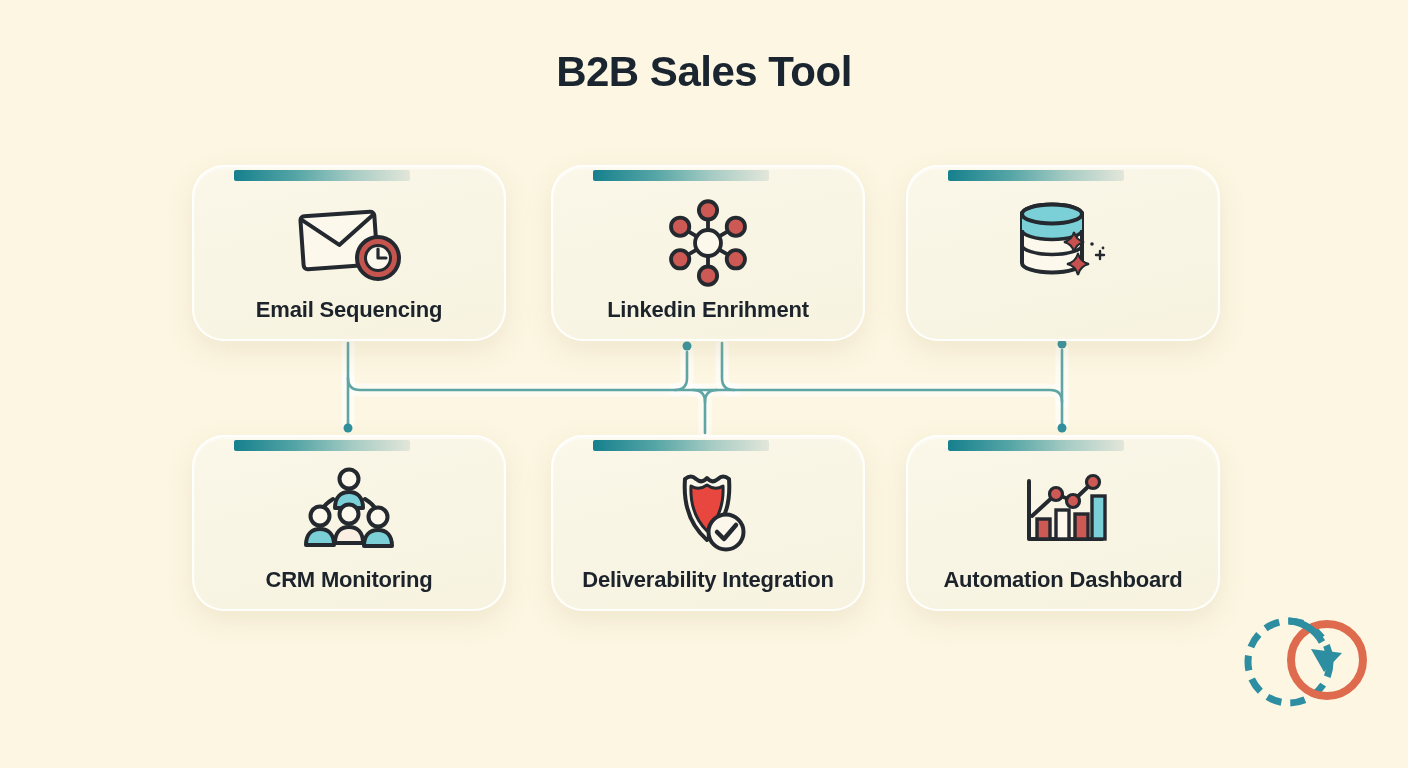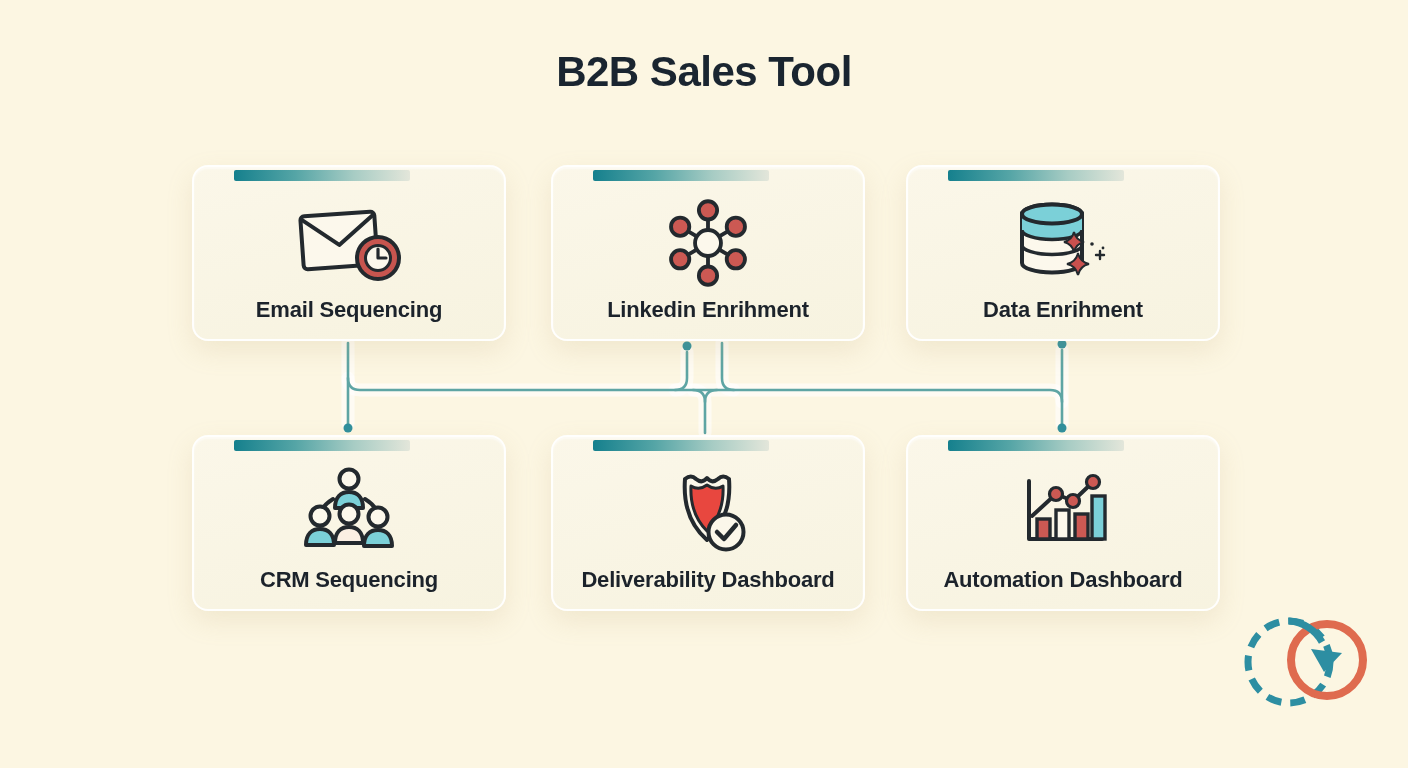--- a/index.html
+++ b/index.html
@@ -13,21 +13,21 @@
   .page-title{
     position:absolute;top:48px;left:0;width:100%;
     text-align:center;font-size:42px;font-weight:700;
     color:#1A2530;letter-spacing:-0.5px;
   }
   .connectors{position:absolute;left:0;top:0;z-index:1;}
   .card{
     position:absolute;width:310px;height:172px;z-index:2;
     background:linear-gradient(168deg,#FBF7E9 0%,#F7F3E0 100%);
     border:2px solid rgba(255,255,255,0.92);
-    border-radius:16px;
+    border-radius:32px;
     box-shadow:0 10px 26px rgba(186,166,116,0.18),inset 0 2px 2px rgba(255,255,255,0.55);
   }
   .bar{
     position:absolute;left:40px;top:3px;width:176px;height:11px;
     border-radius:2px;
     background:linear-gradient(90deg,#15808D 0%,#55A5A6 35%,#A7CCC4 68%,#E3E6DA 100%);
   }
   .icon-wrap{
     position:absolute;left:0;top:26px;width:100%;height:100px;
     display:flex;align-items:center;justify-content:center;
@@ -118,55 +118,54 @@
         <path d="M14,48 A30,9.5 0 0 0 74,48" fill="none" stroke="#23292E" stroke-width="3.4"></path>
         <g fill="#C8504E" stroke="#23292E" stroke-width="2">
           <path d="M66,35 Q68,43 76,45 Q68,47 66,55 Q64,47 56,45 Q64,43 66,35 Z"></path>
           <path d="M70,56 Q72,65 81,67 Q72,69 70,78 Q68,69 59,67 Q68,65 70,56 Z"></path>
         </g>
         <path d="M92,62 l0,-8 M88,58 l8,0" stroke="#23292E" stroke-width="2.4" stroke-linecap="round"></path>
         <circle cx="84" cy="47" r="1.8" fill="#23292E"></circle>
         <circle cx="95" cy="51" r="1.4" fill="#23292E"></circle>
       </svg>
     </div>
-    <div class="label">Data Enrihment</div>
   </div>
 
   <div class="card" style="left:192px;top:435px">
     <div class="bar"></div>
     <div class="icon-wrap">
       <svg width="112" height="94" viewBox="0 0 112 94">
         <g stroke="#23292E" stroke-width="4">
           <path d="M24,58 A33,33 0 0 1 40,33" fill="none" stroke-linecap="round"></path>
           <path d="M72,33 A33,33 0 0 1 88,58" fill="none" stroke-linecap="round"></path>
           <circle cx="56" cy="13" r="9.5" fill="#FCF8EC"></circle>
           <path d="M42,42 C42,31 48,26 56,26 C64,26 70,31 70,42 Z" fill="#7BD0D8" stroke-linejoin="round"></path>
           <circle cx="27" cy="50" r="9.5" fill="#FCF8EC"></circle>
           <path d="M13,79 C13,68 19,63 27,63 C35,63 41,68 41,79 Z" fill="#7BD0D8" stroke-linejoin="round"></path>
           <circle cx="85" cy="51" r="9.5" fill="#FCF8EC"></circle>
           <path d="M71,80 C71,69 77,64 85,64 C93,64 99,69 99,80 Z" fill="#7BD0D8" stroke-linejoin="round"></path>
           <circle cx="56" cy="48" r="9.5" fill="#FCF8EC"></circle>
           <path d="M42,77 C42,66 48,61 56,61 C64,61 70,66 70,77 Z" fill="#FBEFE3" stroke-linejoin="round"></path>
         </g>
       </svg>
     </div>
-    <div class="label">CRM Sequencing</div>
+    <div class="label">CRM Monitoring</div>
   </div>
 
   <div class="card" style="left:551px;top:435px">
     <div class="bar"></div>
     <div class="icon-wrap">
       <svg width="102" height="96" viewBox="0 0 102 96">
         <path d="M28,14 Q34,9 39,14 Q45,19 50,13 Q55,19 61,14 Q66,9 72,14 C74,41 66,61 50,75 C34,61 26,41 28,14 Z" fill="#FBF7EA" stroke="#23292E" stroke-width="4" stroke-linejoin="round"></path>
         <path d="M34,21 Q42,26 50,20 Q58,26 66,21 C67,41 61,55 50,66 C39,55 33,41 34,21 Z" fill="#E8473F" stroke="#23292E" stroke-width="3" stroke-linejoin="round"></path>
         <circle cx="69" cy="67" r="17.5" fill="#FBF7EA" stroke="#23292E" stroke-width="4"></circle>
         <path d="M60,67 L67,74 L79,60" fill="none" stroke="#23292E" stroke-width="4.5" stroke-linecap="round" stroke-linejoin="round"></path>
       </svg>
     </div>
-    <div class="label">Deliverability Dashboard</div>
+    <div class="label">Deliverability Integration</div>
   </div>
 
   <div class="card" style="left:906px;top:435px">
     <div class="bar"></div>
     <div class="icon-wrap">
       <svg width="94" height="84" viewBox="0 0 94 84">
         <path d="M13,10 L13,68 L86,68" fill="none" stroke="#23292E" stroke-width="4" stroke-linecap="round" stroke-linejoin="round"></path>
         <rect x="21" y="48" width="13" height="20" fill="#CC5953" stroke="#23292E" stroke-width="3.4"></rect>
         <rect x="40" y="39" width="13" height="29" fill="#FCF8EC" stroke="#23292E" stroke-width="3.4"></rect>
         <rect x="59" y="43" width="13" height="25" fill="#CC5953" stroke="#23292E" stroke-width="3.4"></rect>

